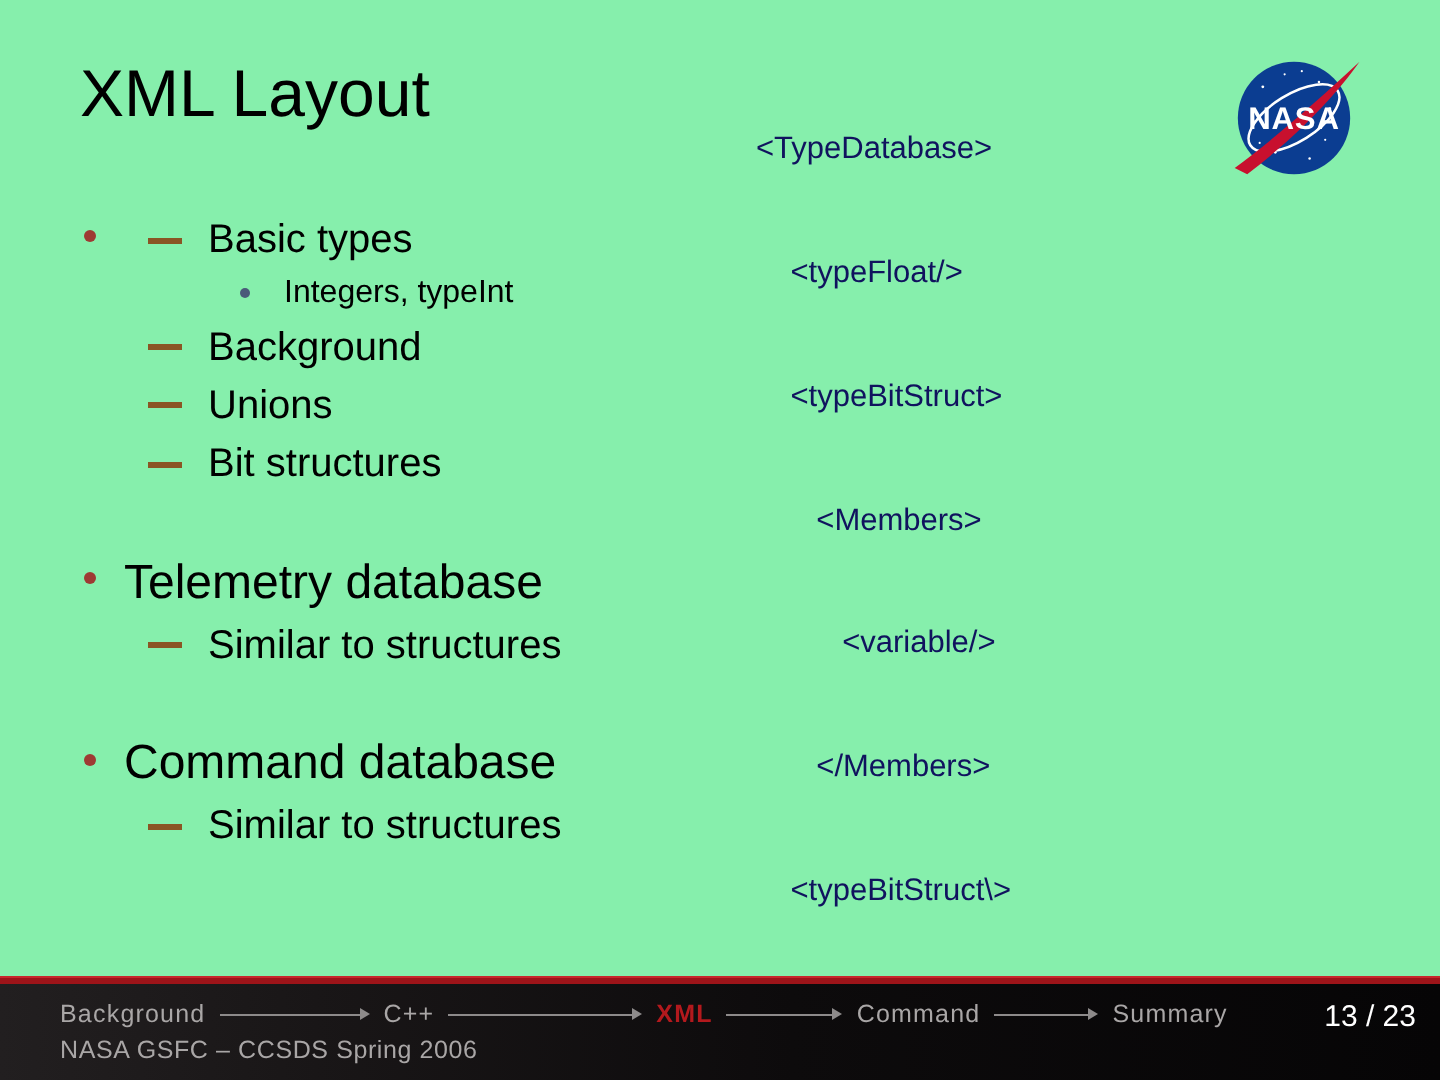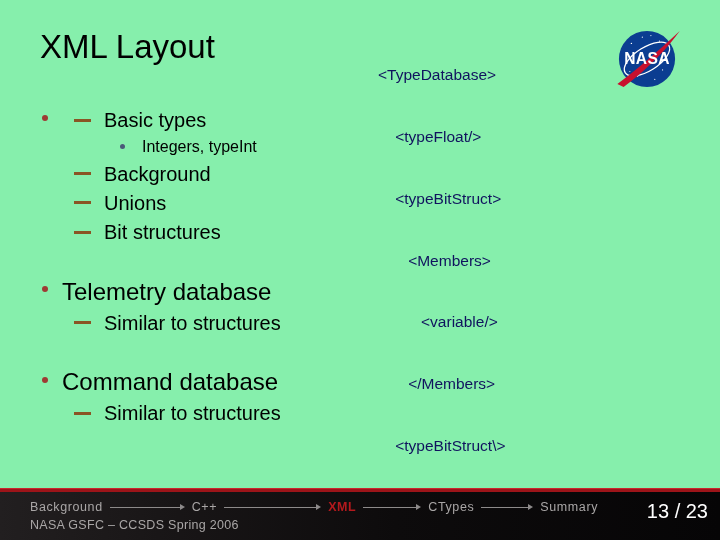--- a/index.html
+++ b/index.html
@@ -199,21 +199,21 @@
     font-size: 12.5px;
     letter-spacing: 0.3px;
     color: #a9a6a6;
     white-space: nowrap;
   }
 
   .page-number {
     position: absolute;
     right: 12px;
     top: 8px;
-    font-size: 20px;
+    font-size: 15px;
     color: #ffffff;
     white-space: nowrap;
   }
 </style>
 </head>
 <body>
 
 <div class="slide">
 
   <div class="slide-title">XML Layout</div>
@@ -326,21 +326,21 @@
       <span class="nav-item">C++</span>
       <span class="nav-arrow">
           <span class="shaft shaft-2"></span>
           <span class="head"></span>
         </span>
       <span class="nav-item active">XML</span>
       <span class="nav-arrow">
           <span class="shaft shaft-3"></span>
           <span class="head"></span>
         </span>
-      <span class="nav-item">CTypes</span>
+      <span class="nav-item">Command</span>
       <span class="nav-arrow">
           <span class="shaft shaft-4"></span>
           <span class="head"></span>
         </span>
       <span class="nav-item">Summary</span>
     </div>
 
     <div class="footer-credit">NASA GSFC – CCSDS Spring 2006</div>
 
     <div class="page-number">13 / 23</div>

